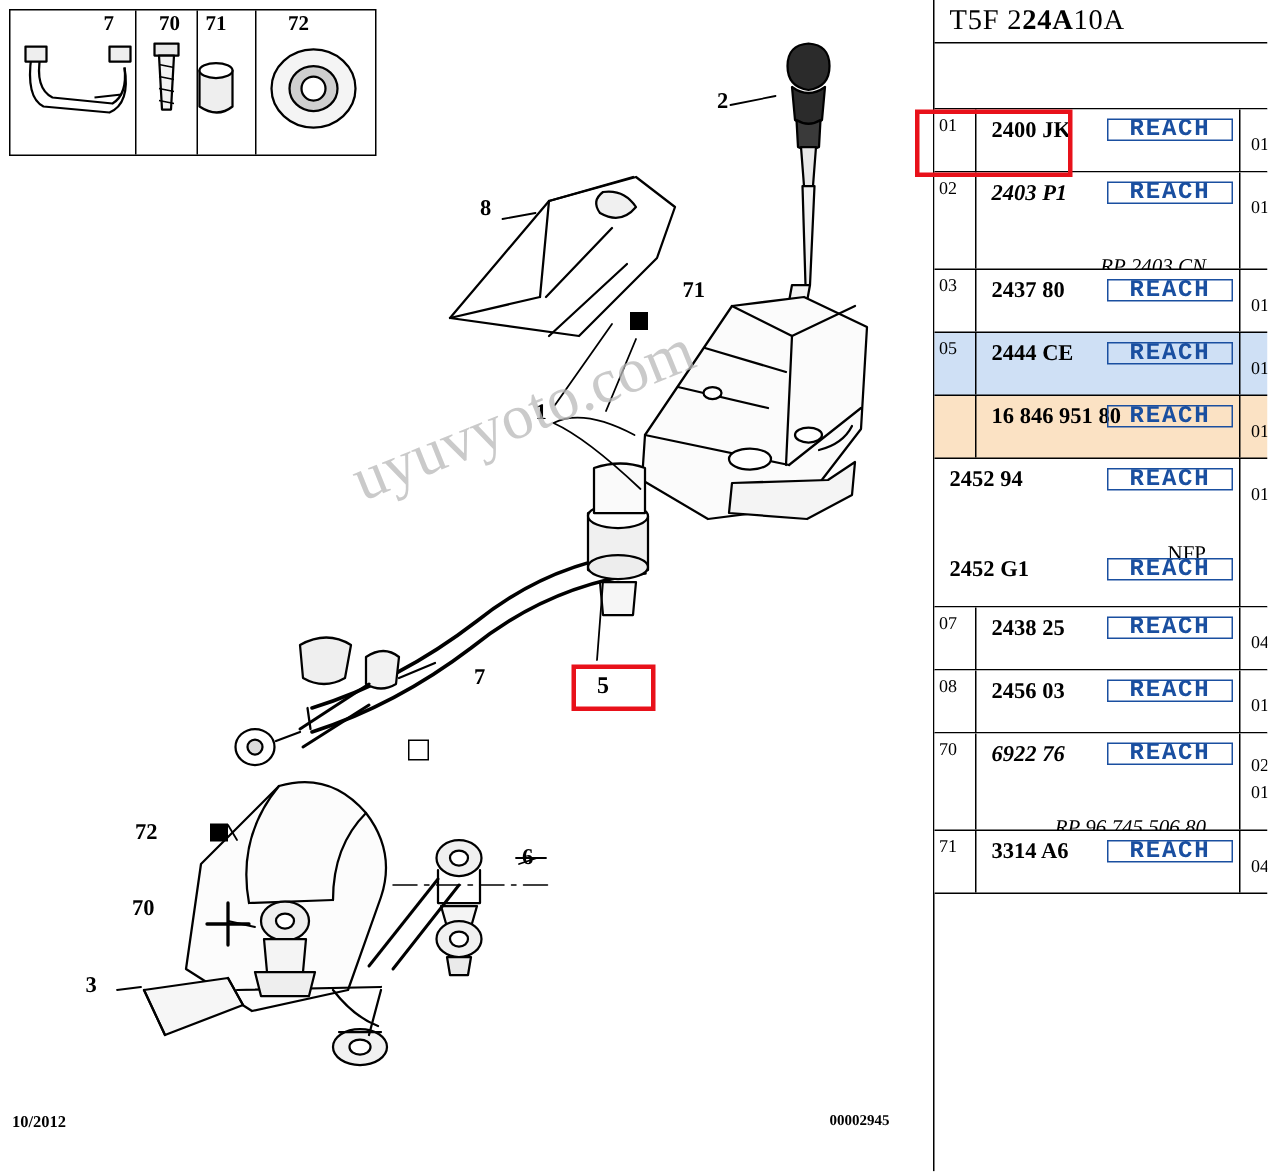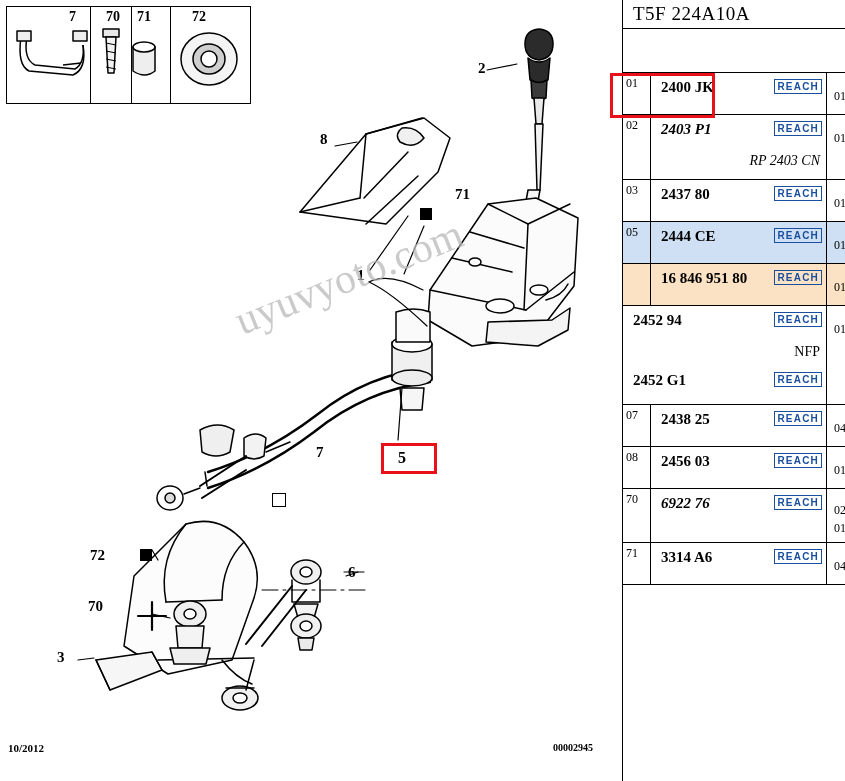--- a/index.html
+++ b/index.html
@@ -146,21 +146,21 @@
     width: 100%;
     height: 29px;
     border-bottom: 1.5px solid #000;
     box-sizing: border-box;
     display: flex;
     align-items: center;
     padding-left: 10px;
     font-size: 19px;
     letter-spacing: .5px;
   }
-  #table-title .b { font-weight: normal; }
+  #table-title .b { font-weight: bold; }
   #table-subhead {
     position: absolute;
     left: 0;
     top: 29px;
     width: 100%;
     height: 44px;
     border-bottom: 1.5px solid #000;
     box-sizing: border-box;
   }
   #rows {
@@ -213,37 +213,38 @@
     font-size: 15px;
     font-family: "Liberation Serif", serif;
     white-space: nowrap;
     font-weight: bold;
   }
   .pnum.italic { font-style: italic; }
   .reach {
     position: absolute;
     right: 4px;
     top: 6px;
-    font-size: 10px;
+    font-size: 16px;
     font-weight: bold;
     letter-spacing: 1.2px;
-    font-family: Liberation Sans, sans-serif;
+    font-family: Liberation Mono, monospace;
     border: 1.2px solid #1a4fa0;
     color: #1a4fa0;
-    padding: 0 2px;
+    padding: 0 14px;
     line-height: 13px;
     background: transparent;
   }
   .note {
     position: absolute;
-    right: 6px;
+    right: 22px;
     font-size: 14px;
     font-style: italic;
     font-family: "Liberation Serif", serif;
     white-space: nowrap;
+    margin-top: 18px;
   }
   .note.upright { font-style: normal; }
   .qtycell {
     font-size: 12px;
     padding: 4px 0 0 4px;
     font-family: "Liberation Serif", serif;
     line-height: 36px;
     height: 38px;
     box-sizing: border-box;
   }
@@ -546,20 +547,23 @@
         </div>
       </div>
 
       <div class="row">
         <div class="col-code">70</div>
         <div class="col-main">
           <div class="subrow">
             <div class="pnum italic">6922 76</div>
             <div class="reach">REACH</div>
           </div>
+          <div class="subrow" style="height:26px;">
+            <div class="note" style="top:0px;">RP 96 745 506 80</div>
+          </div>
         </div>
         <div class="col-qty">
           <div class="qtycell first" style="line-height:28px;height:30px;">02</div>
           <div class="qtycell" style="line-height:12px;height:20px;padding-top:0;">01</div>
         </div>
       </div>
 
       <div class="row">
         <div class="col-code">71</div>
         <div class="col-main">

